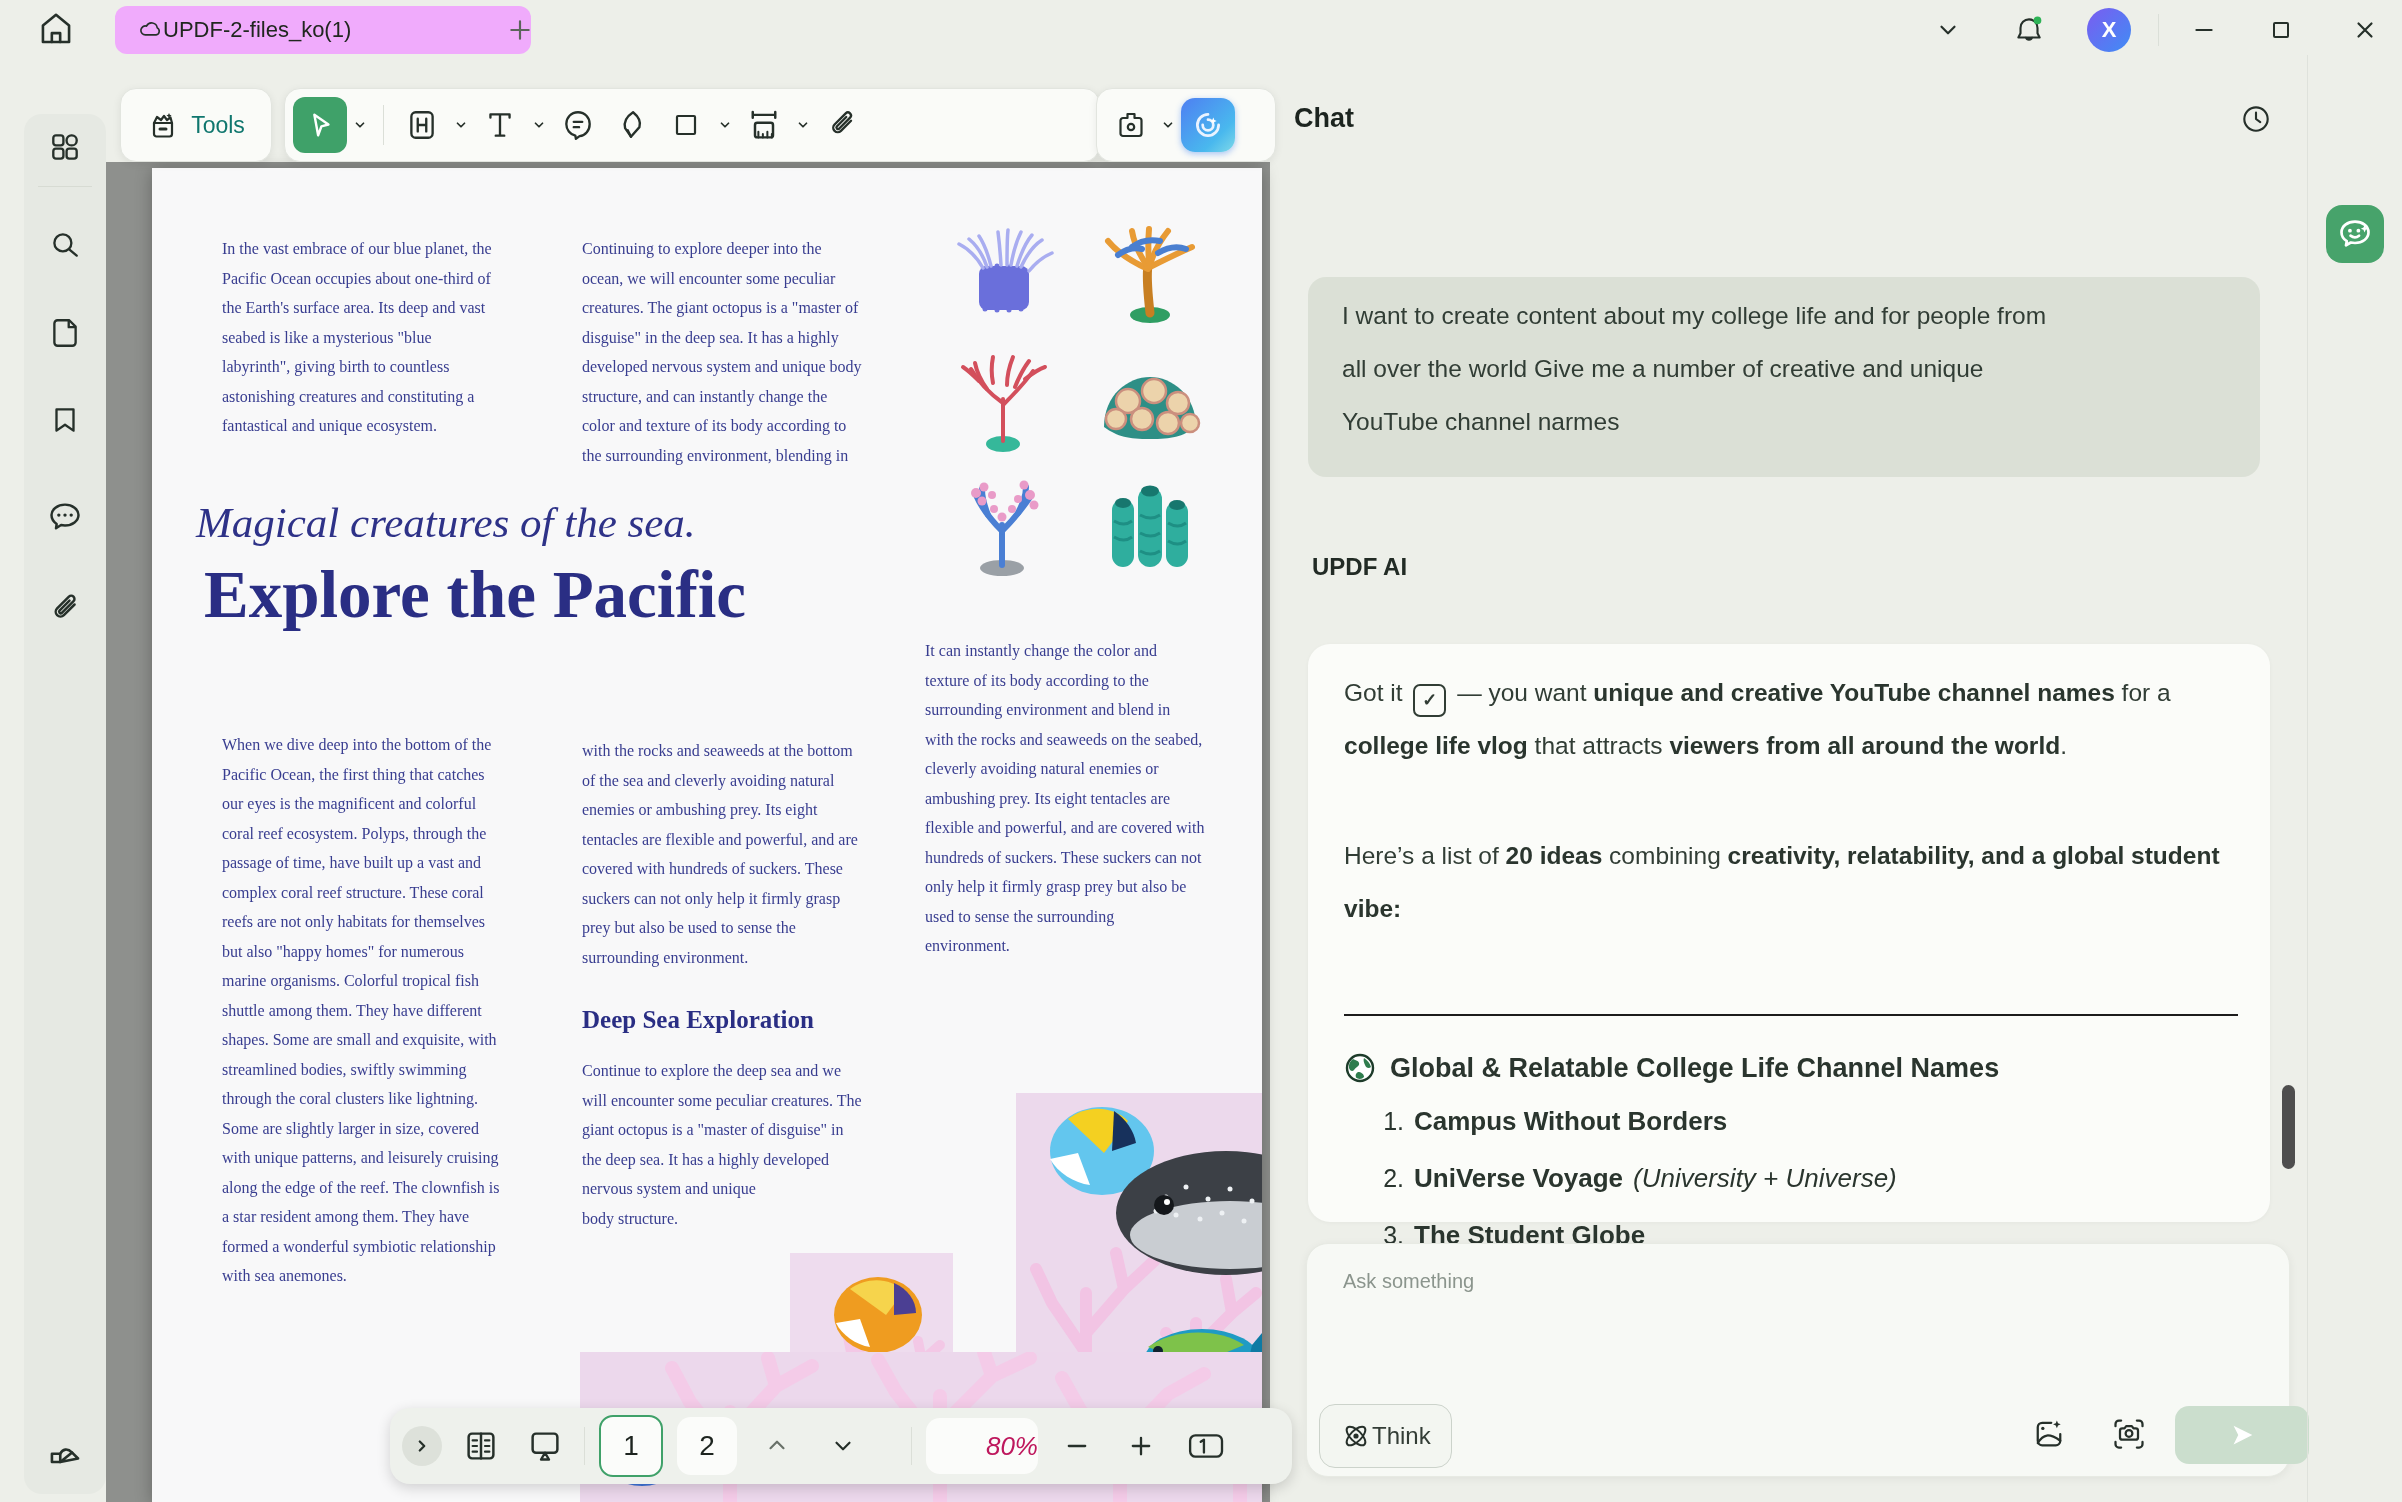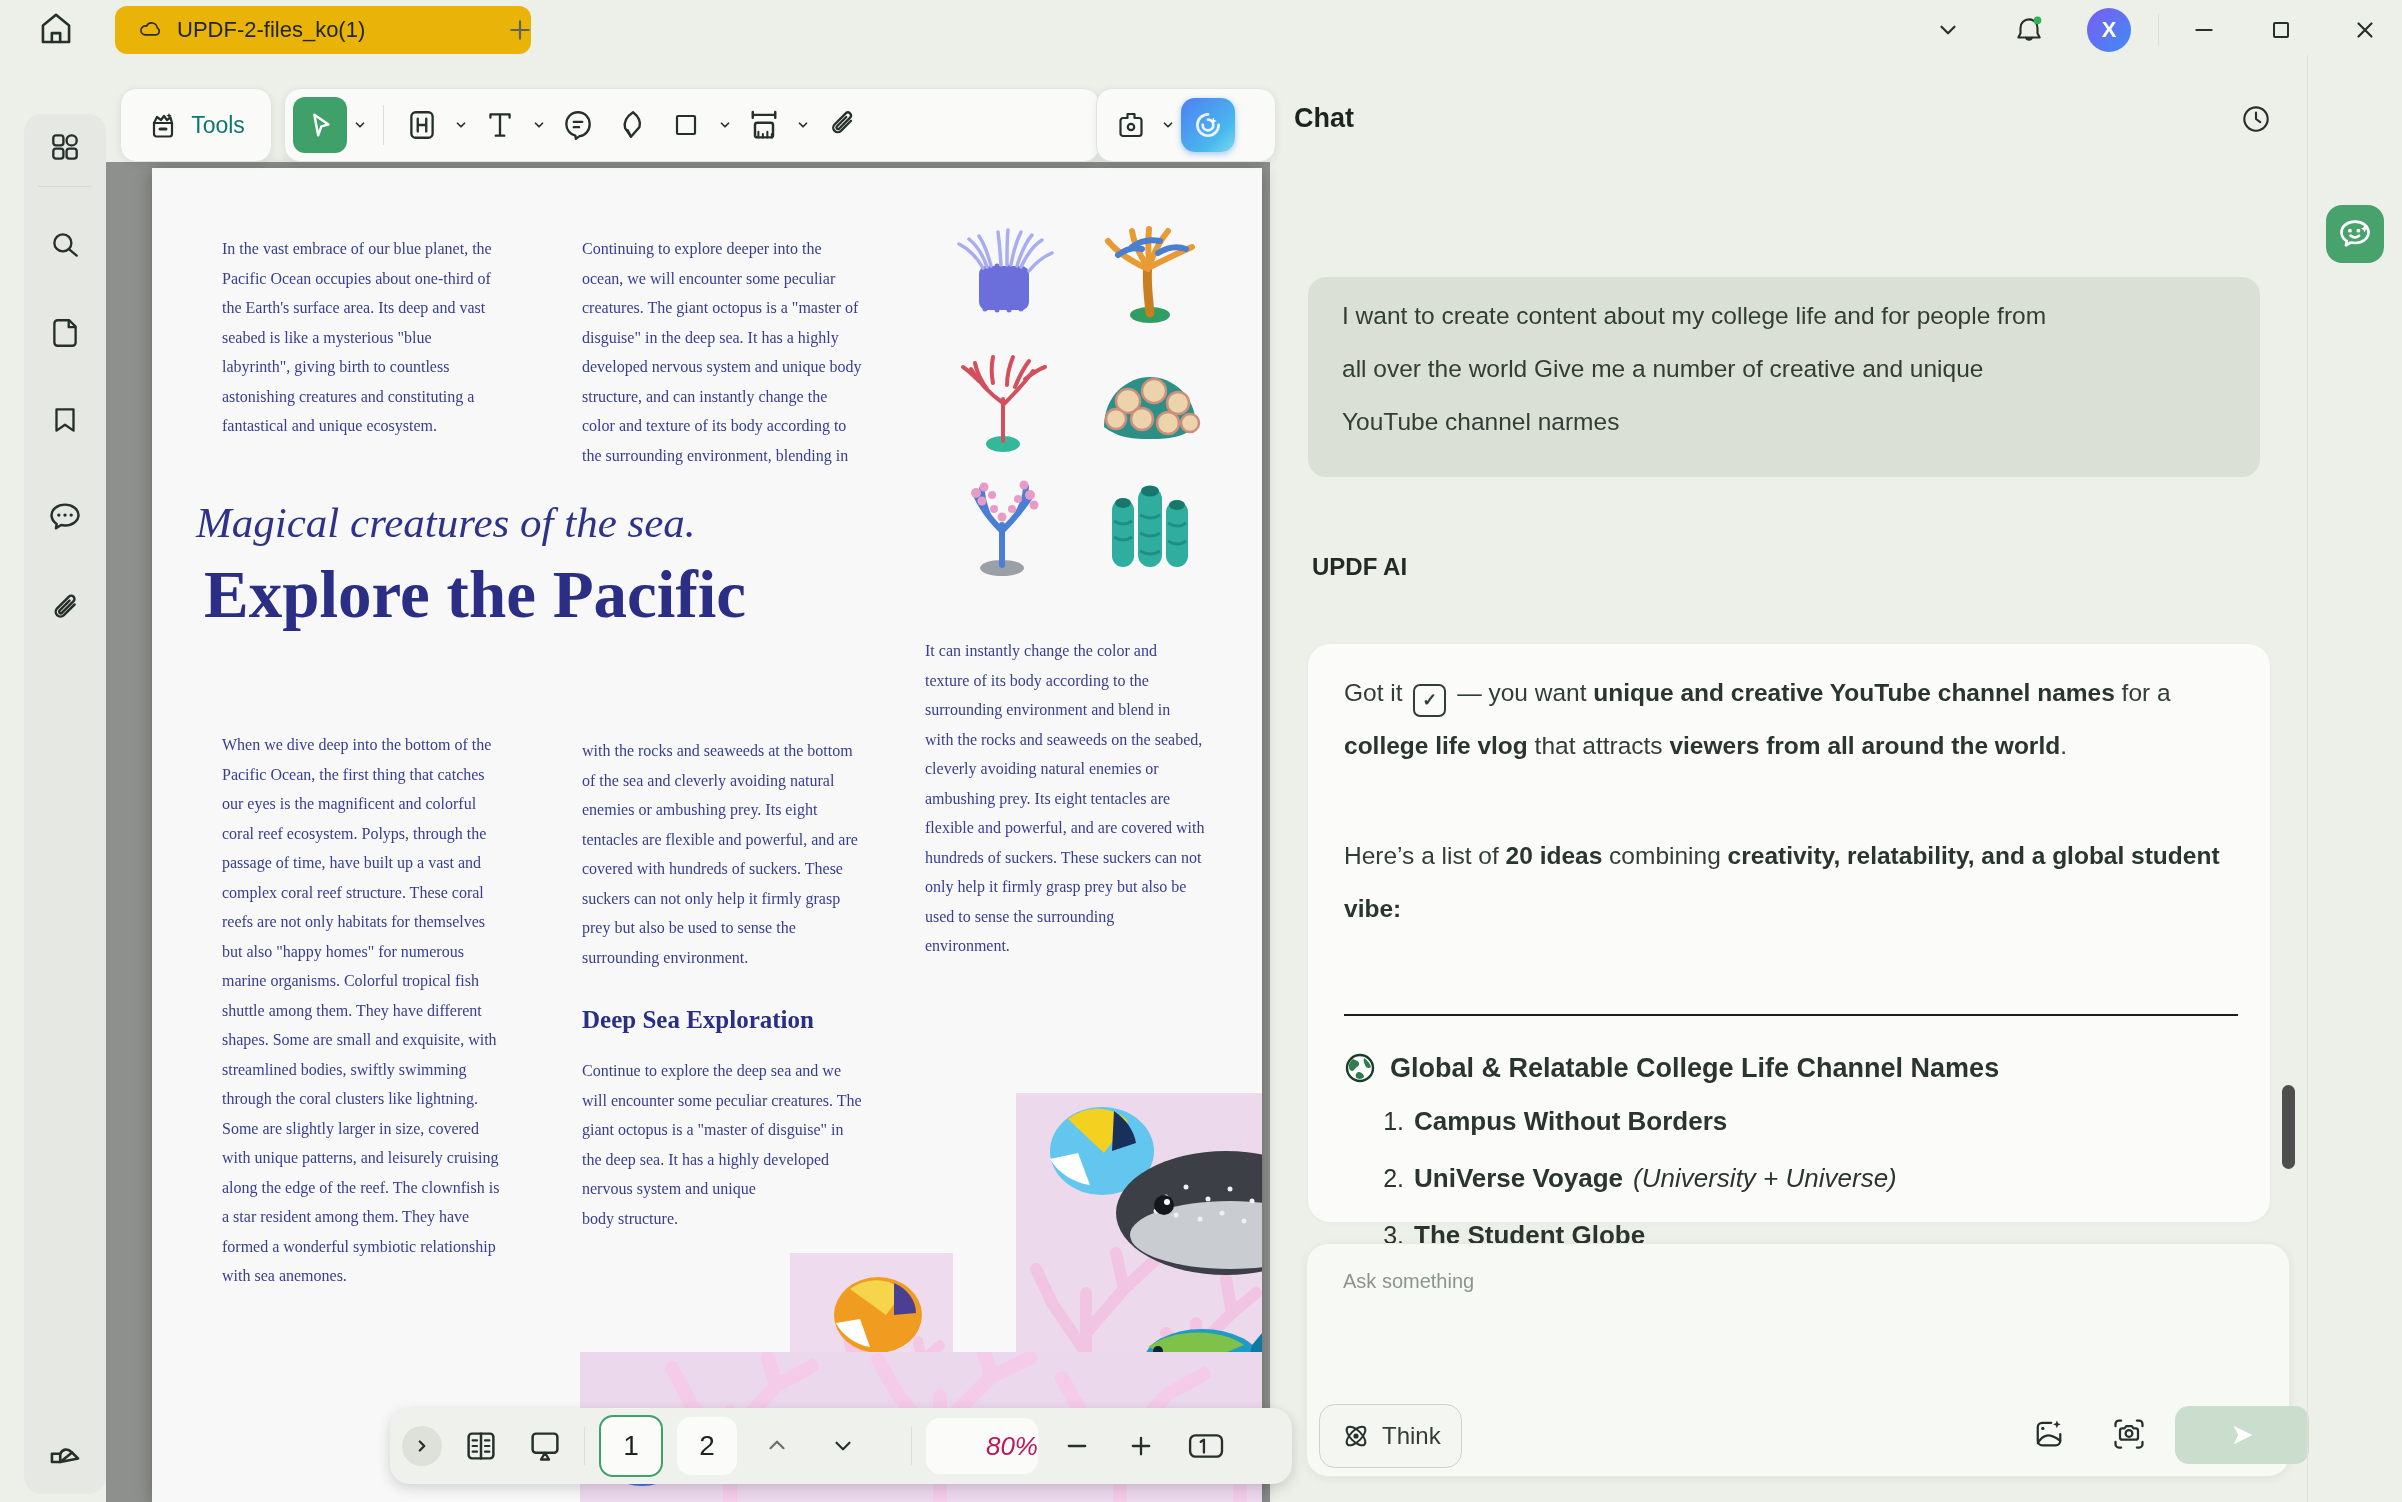--- a/index.html
+++ b/index.html
@@ -3,21 +3,21 @@
 <meta charset="utf-8">
 <style>
   html,body{margin:0;padding:0;background:#dfe2dc;}
   .stage{position:relative;width:2402px;height:1502px;background:#edefe9;overflow:hidden;
          font-family:"Liberation Sans",sans-serif;color:#232a25;}
   .abs{position:absolute;}
   .ic{stroke:#26302a;stroke-width:2.2;fill:none;stroke-linecap:round;stroke-linejoin:round;}
   .icthin{stroke:#26302a;stroke-width:2;fill:none;stroke-linecap:round;stroke-linejoin:round;}
   .white-ic{stroke:#fff;fill:none;stroke-width:2.4;stroke-linecap:round;stroke-linejoin:round;}
   .panel{background:#e6e9e3;border-radius:18px;}
-  .tab{background:#eab308;border-radius:12px;display:flex;align-items:center;gap:14px;padding:0 22px;}
+  .tab{background:#f0abfc;border-radius:12px;display:flex;align-items:center;gap:0;padding:0 22px;}
   .tbgroup{background:#fafbf8;border:1px solid #e2e5df;border-radius:16px;box-shadow:0 2px 8px rgba(0,0,0,.07);
            display:flex;align-items:center;}
   .toolbtn{display:flex;align-items:center;justify-content:center;border-radius:10px;}
   .chevwrap{display:flex;align-items:center;justify-content:center;width:22px;}
   .vdiv{width:1px;background:#dbdfd8;}
   .page{background:#f8f8f9;box-shadow:0 2px 16px rgba(0,0,0,.28);}
   .doctext{font-family:"Liberation Serif",serif;color:#383d90;font-size:16px;line-height:29.5px;white-space:pre;}
   .pill{background:#eef1ec;border-radius:20px;box-shadow:0 4px 14px rgba(0,0,0,.16);
         display:flex;align-items:center;overflow:hidden;}
   .pagebox{width:60px;height:58px;border-radius:14px;background:#fbfcfa;display:flex;align-items:center;
@@ -30,21 +30,21 @@
             border:2.5px solid #313d35;border-radius:7px;font-size:18px;font-weight:700;color:#313d35;
             vertical-align:-5px;margin:0 4px;}
   .listrow{display:flex;align-items:baseline;font-size:26px;color:#2a352e;height:57px;}
   .listnum{width:46px;text-align:right;margin-right:10px;font-weight:400;font-size:25px;}
   .listname{font-weight:700;}
   .listnote{font-style:italic;font-weight:400;margin-left:10px;}
   .inputcard{background:#f7f9f5;border:1px solid #e7eae3;border-radius:22px;box-shadow:0 2px 10px rgba(0,0,0,.06);}
   .askinput{position:absolute;left:34px;top:24px;width:700px;height:60px;border:none;background:transparent;
             resize:none;outline:none;font-family:"Liberation Sans",sans-serif;font-size:20px;color:#6d28d9;}
   .askinput::placeholder{color:#8b958d;}
-  .thinkpill{display:flex;align-items:center;gap:10px;border:1.5px solid #ccd3cb;background:#f3f6f1;
+  .thinkpill{display:flex;align-items:center;border:1.5px solid #ccd3cb;background:#f3f6f1;
              border-radius:16px;padding:0 20px;height:62px;font-size:24px;color:#333d36;text-align:center;}
   .sendbtn{background:#cbdecd;border-radius:14px;display:flex;align-items:center;justify-content:center;}
   .coralcell{position:absolute;width:130px;height:118px;display:flex;align-items:center;justify-content:center;}
 </style>
 </head>
 <body>
 
 <div class="stage">
 
   <div class="abs" style="left:0;top:0;width:2402px;height:56px;">

